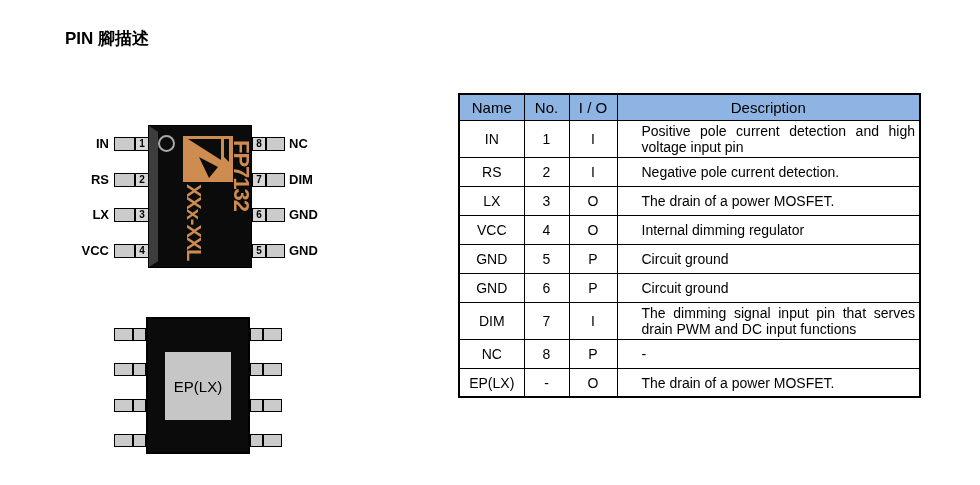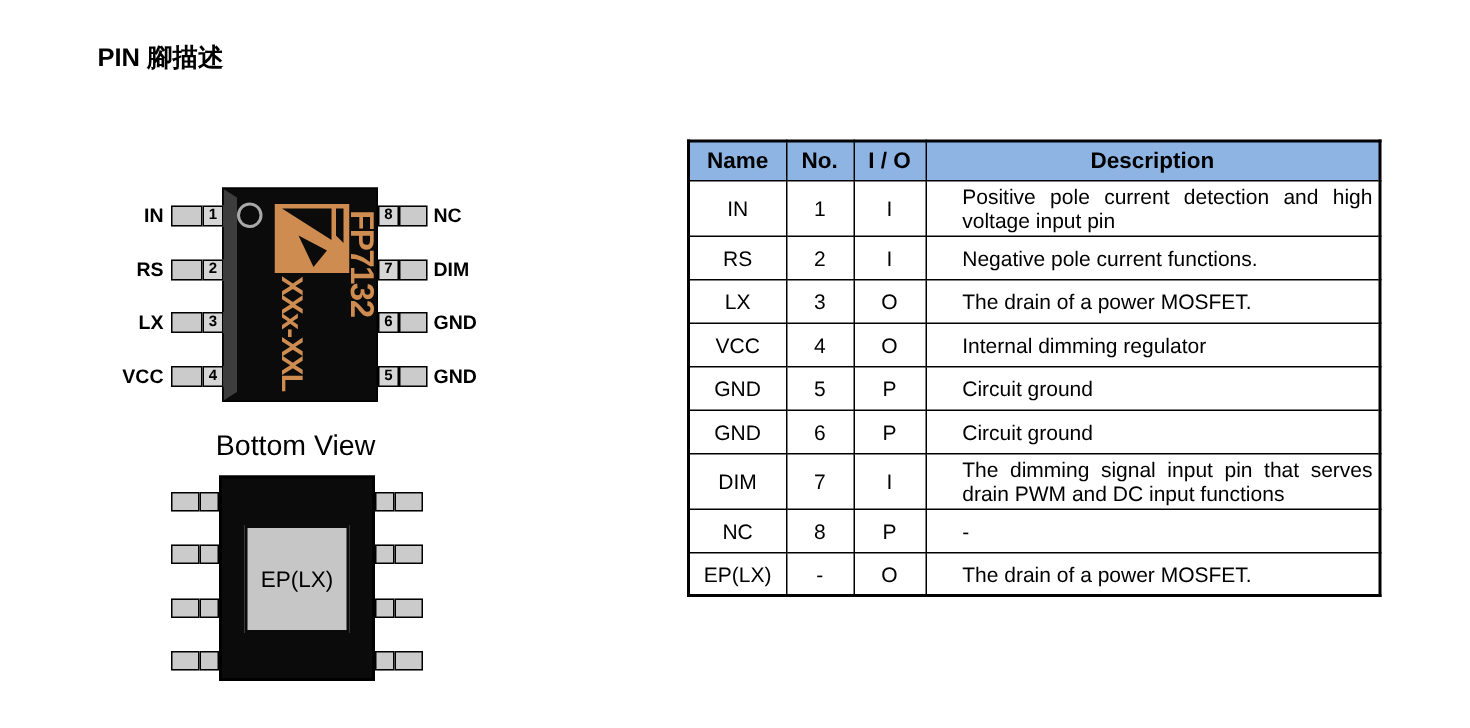--- a/index.html
+++ b/index.html
@@ -41,21 +41,21 @@
   .logo{position:absolute;}
 
   
   .ep-pad{position:absolute;background:var(--ep-gray);border:2px solid #0b0b0b;box-sizing:border-box;
           display:flex;align-items:center;justify-content:center;font-size:15px;}
 
   
   .pin-table{position:absolute;left:458px;top:93px;border-collapse:collapse;table-layout:fixed;width:461px;
              border:2px solid #000;}
   .pin-table th,.pin-table td{border:1px solid #000;padding:2px 4px;box-sizing:border-box;vertical-align:middle;}
-  .pin-table th{background:var(--header-blue);font-size:15px;font-weight:bold;height:26px;text-align:center;}
+  .pin-table th{background:var(--header-blue);font-size:15px;font-weight:normal;height:26px;text-align:center;}
   .pin-table td{font-size:14px;height:29px;line-height:1.15;}
   .pin-table td.col0,.pin-table td.col1,.pin-table td.col2{text-align:center;}
   .pin-table td.col3{text-align:justify;padding-left:24px;}
 
   .watermark{position:absolute;right:1px;top:453px;font-size:17px;color:var(--watermark-gray);white-space:nowrap;}
 </style>
 </head>
 <body>
 
 <div class="page">
@@ -103,21 +103,20 @@
   <div class="pin-label lbl-l" style="left:289px;top:173px;">DIM</div>
 
   <div class="pin-num" style="left:252px;top:208px;width:14px;">6</div>
   <div class="pin-box" style="left:266px;top:208px;width:19px;"></div>
   <div class="pin-label lbl-l" style="left:289px;top:208px;">GND</div>
 
   <div class="pin-num" style="left:252px;top:244px;width:14px;">5</div>
   <div class="pin-box" style="left:266px;top:244px;width:19px;"></div>
   <div class="pin-label lbl-l" style="left:289px;top:244px;">GND</div>
 
-  <div class="view-title" style="left:117px;top:287px;">Bottom View</div>
 
   <div class="chip-body" style="left:146px;top:317px;width:104px;height:137px;border-width:2px;"></div>
   <div class="ep-pad" style="left:163px;top:350px;width:70px;height:72px;">
     <span>EP(LX)</span>
   </div>
 
   <div class="pin-box" style="left:114px;top:328px;width:19px;height:13px;"></div>
   <div class="pin-box" style="left:133px;top:328px;width:13px;height:13px;"></div>
   <div class="pin-box" style="left:114px;top:363px;width:19px;height:13px;"></div>
   <div class="pin-box" style="left:133px;top:363px;width:13px;height:13px;"></div>
@@ -154,21 +153,21 @@
         <tr>
           <td class="col0">IN</td>
           <td class="col1">1</td>
           <td class="col2">I</td>
           <td class="col3">Positive pole current detection and high voltage input pin</td>
         </tr>
         <tr>
           <td class="col0">RS</td>
           <td class="col1">2</td>
           <td class="col2">I</td>
-          <td class="col3">Negative pole current functions.</td>
+          <td class="col3">Negative pole current detection.</td>
         </tr>
         <tr>
           <td class="col0">LX</td>
           <td class="col1">3</td>
           <td class="col2">O</td>
           <td class="col3">The drain of a power MOSFET.</td>
         </tr>
         <tr>
           <td class="col0">VCC</td>
           <td class="col1">4</td>

